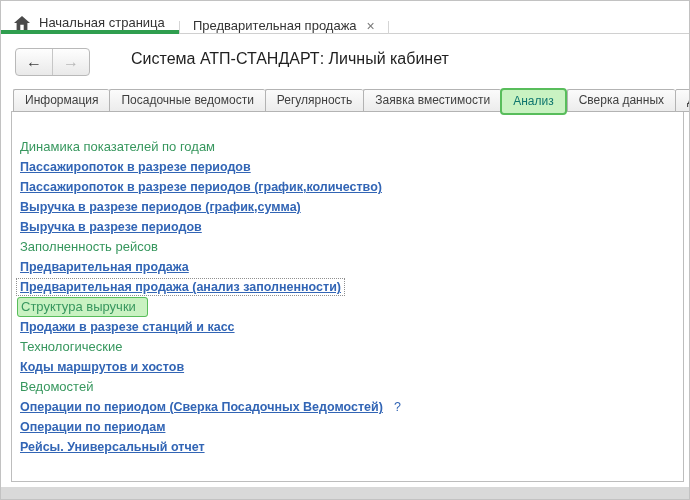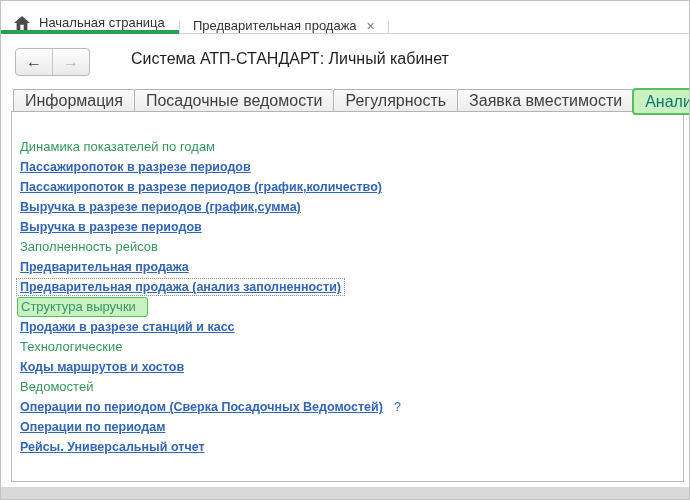--- a/index.html
+++ b/index.html
@@ -17,21 +17,21 @@
   .close-x { color:#7a7a7a; font-size:14px; line-height:14px; cursor:pointer; }
   
   .header-row { position:absolute; top:40px; left:0; width:100%; height:40px; }
   .navgroup { position:absolute; left:14px; top:7px; display:flex; border:1px solid #b9b9b9; border-radius:4px; overflow:hidden; background:linear-gradient(#fefefe,#e9e9e9); }
   .navbtn { width:36px; height:26px; display:flex; align-items:center; justify-content:center; font-size:16px; cursor:pointer; }
   .navbtn.back { color:#3c3c3c; border-right:1px solid #c6c6c6; }
   .navbtn.fwd { color:#b8b8b8; }
   .page-title { position:absolute; left:130px; top:9px; font-size:16px; color:#1f1f1f; white-space:nowrap; }
   
   .tabstrip { position:absolute; left:12px; top:87px; height:24px; display:flex; align-items:flex-end; z-index:2; }
-  .tab { height:23px; line-height:21px; padding:0 11px; font-size:16px; color:#3f3f3f;
+  .tab { height:23px; line-height:21px; padding:0 11px; font-size:12px; color:#3f3f3f;
          background:linear-gradient(#fbfbfb,#ececec); border:1px solid #b3b3b3; border-right:none;
          box-sizing:border-box; border-radius:2px 2px 0 0; cursor:pointer; white-space:nowrap;text-align:right; }
   .tab:last-child { border-right:1px solid #b3b3b3; }
   .tab.hl { background:#c9f2c2; border:2px solid #58bd5b; border-radius:4px; height:27px; margin-bottom:-3px;
             margin-left:-1px; color:#0f766e; line-height:23px; position:relative; z-index:3; }
   
   .panel { position:absolute; left:10px; top:110px; width:673px; height:371px; box-sizing:border-box;
            border:1px solid #bdbdbd; background:#fff; }
   .content { padding:25px 0 0 8px; }
   .row { height:20px; line-height:20px; font-size:12.5px; white-space:nowrap; }

